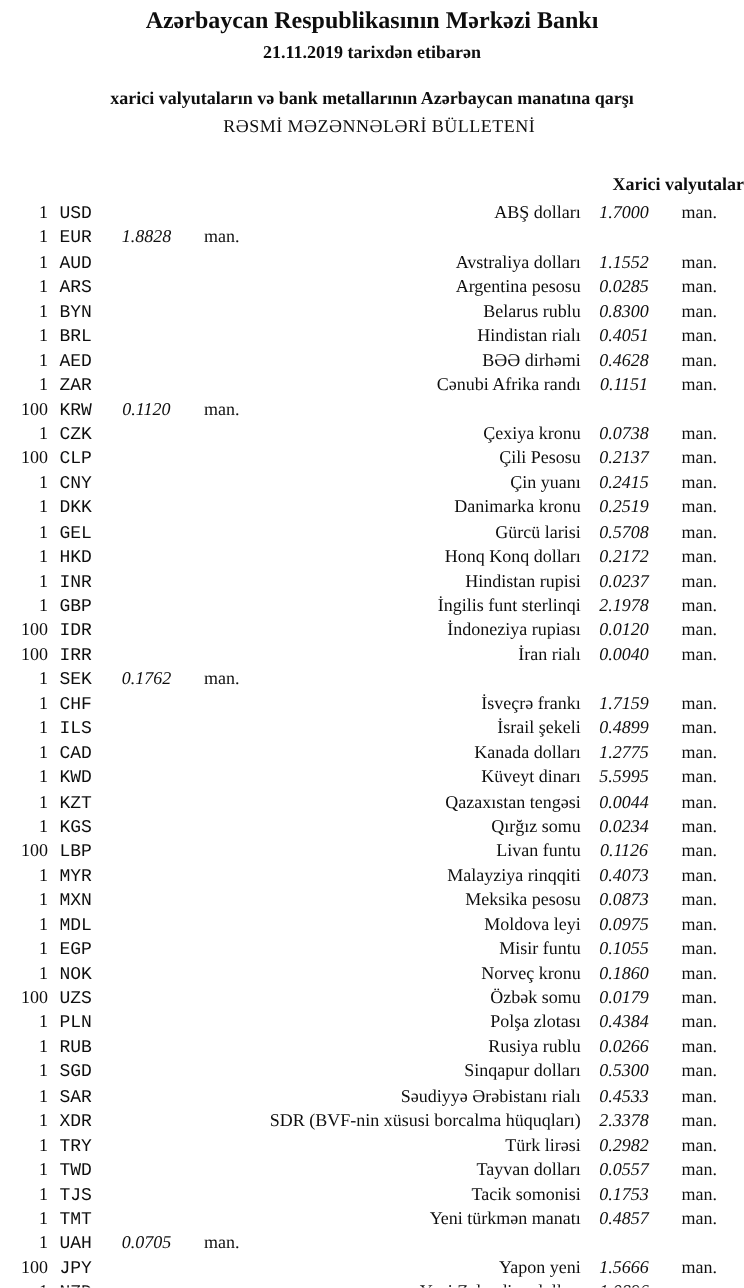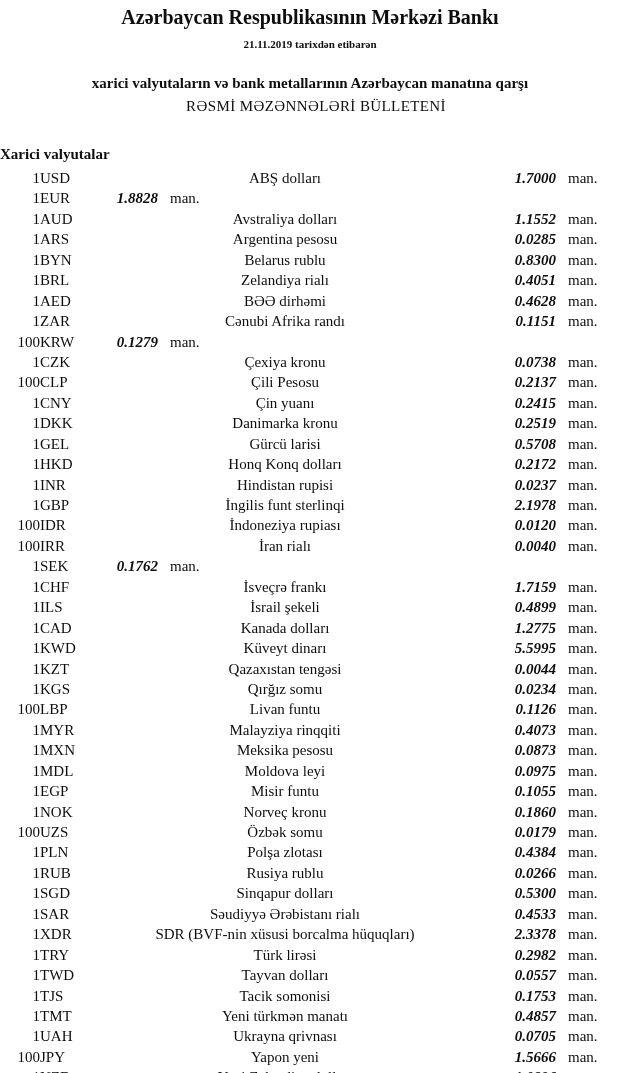--- a/index.html
+++ b/index.html
@@ -22,21 +22,21 @@
   }
   .header { text-align: center; }
   .bank-name {
     margin: 4px 0 0 0;
     font-size: 20px;
     line-height: 26px;
     font-weight: 700;
   }
   .date-line {
     margin-top: 4px;
-    font-size: 11px;
+    font-size: 15px;
     line-height: 21px;
     font-weight: 700;
   }
   .subject-line {
     margin-top: 18px;
     font-size: 15px;
     line-height: 21px;
     font-weight: 700;
   }
   .bulletin-title {
@@ -45,54 +45,55 @@
     line-height: 21px;
     font-weight: 400;
     letter-spacing: 0.4px;
     margin-left: 12px;
   }
   .section-title {
     margin-top: 27px;
     font-size: 15px;
     line-height: 20px;
     font-weight: 700;
-    text-align: left;
+    text-align: right;
   }
   .rows {
     margin-top: 4px;
   }
   .row {
     display: flex;
     align-items: baseline;
     height: 20.45px;
     line-height: 20.45px;
     font-size: 15px;
     padding-right: 10px;
   }
   .cell-qty {
     width: 40px;
     text-align: right;
     flex: 0 0 auto;
   }
   .cell-code {
     width: 46px;
-    text-align: left;
+    text-align: center;
     flex: 0 0 auto;
+    font-family: Liberation Mono, monospace;
   }
   .cell-name {
     flex: 1 1 auto;
-    text-align: center;
+    text-align: right;
     white-space: nowrap;
     overflow: hidden;
   }
   .cell-rate {
     width: 72px;
-    text-align: right;
+    text-align: center;
     flex: 0 0 auto;
-    font-weight: 700;
+    font-weight: 400;
     font-style: italic;
   }
   .cell-unit {
     width: 54px;
     flex: 0 0 auto;
     text-align: left;
     padding-left: 12px;
   }
 </style>
 </head>
@@ -144,21 +145,21 @@
     <span class="cell-qty">1</span>
     <span class="cell-code">BYN</span>
     <span class="cell-name">Belarus rublu</span>
     <span class="cell-rate">0.8300</span>
     <span class="cell-unit">man.</span>
   </div>
 
   <div class="row">
     <span class="cell-qty">1</span>
     <span class="cell-code">BRL</span>
-    <span class="cell-name">Zelandiya rialı</span>
+    <span class="cell-name">Hindistan rialı</span>
     <span class="cell-rate">0.4051</span>
     <span class="cell-unit">man.</span>
   </div>
 
   <div class="row">
     <span class="cell-qty">1</span>
     <span class="cell-code">AED</span>
     <span class="cell-name">BƏƏ dirhəmi</span>
     <span class="cell-rate">0.4628</span>
     <span class="cell-unit">man.</span>
@@ -168,21 +169,21 @@
     <span class="cell-qty">1</span>
     <span class="cell-code">ZAR</span>
     <span class="cell-name">Cənubi Afrika randı</span>
     <span class="cell-rate">0.1151</span>
     <span class="cell-unit">man.</span>
   </div>
 
   <div class="row">
     <span class="cell-qty">100</span>
     <span class="cell-code">KRW</span>
-    <span class="cell-rate">0.1279</span>
+    <span class="cell-rate">0.1120</span>
     <span class="cell-unit">man.</span>
   </div>
 
   <div class="row">
     <span class="cell-qty">1</span>
     <span class="cell-code">CZK</span>
     <span class="cell-name">Çexiya kronu</span>
     <span class="cell-rate">0.0738</span>
     <span class="cell-unit">man.</span>
   </div>
@@ -438,21 +439,20 @@
     <span class="cell-qty">1</span>
     <span class="cell-code">TMT</span>
     <span class="cell-name">Yeni türkmən manatı</span>
     <span class="cell-rate">0.4857</span>
     <span class="cell-unit">man.</span>
   </div>
 
   <div class="row">
     <span class="cell-qty">1</span>
     <span class="cell-code">UAH</span>
-    <span class="cell-name">Ukrayna qrivnası</span>
     <span class="cell-rate">0.0705</span>
     <span class="cell-unit">man.</span>
   </div>
 
   <div class="row">
     <span class="cell-qty">100</span>
     <span class="cell-code">JPY</span>
     <span class="cell-name">Yapon yeni</span>
     <span class="cell-rate">1.5666</span>
     <span class="cell-unit">man.</span>

